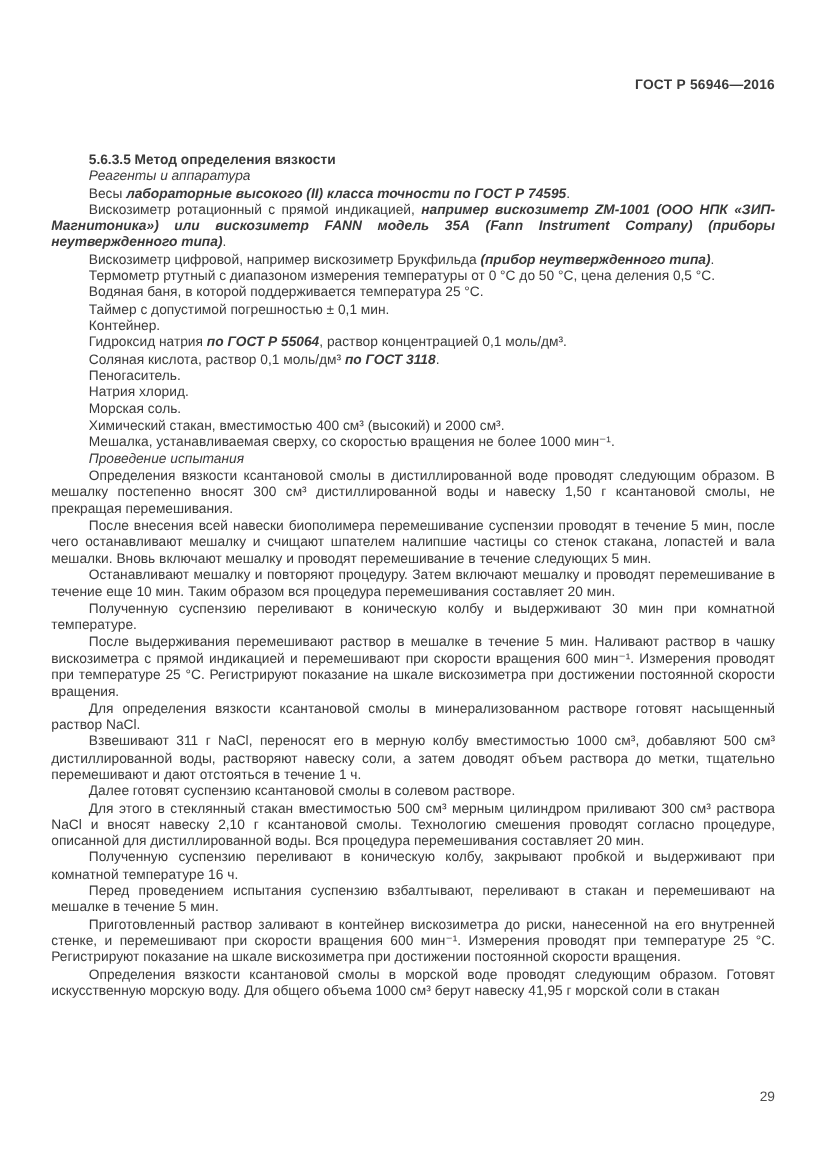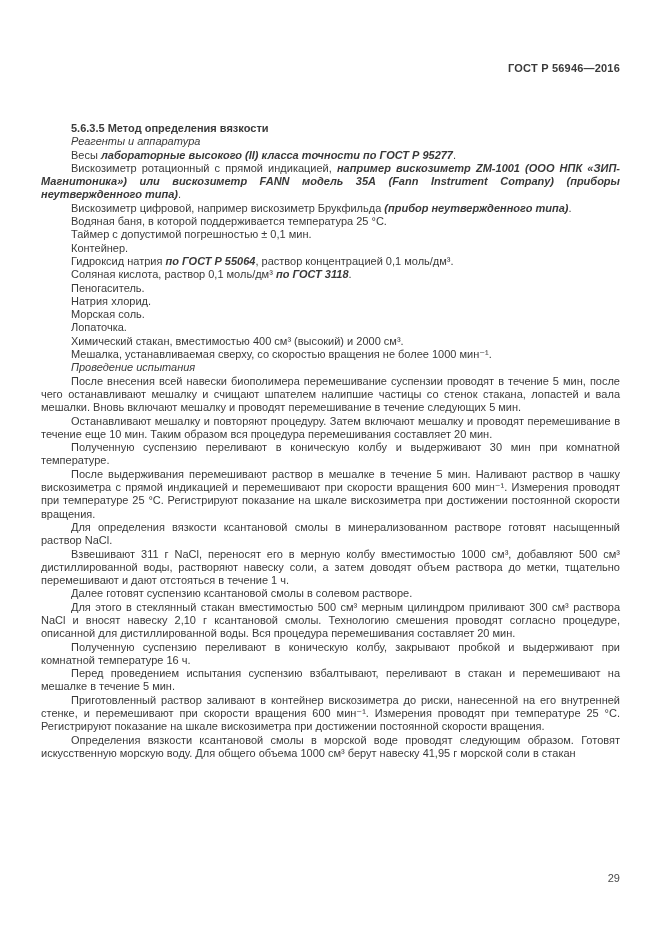--- a/index.html
+++ b/index.html
@@ -63,35 +63,36 @@
 </head>
 <body>
 
 <div class="page">
   <div class="page-header">
     <span>ГОСТ Р 56946—2016</span>
   </div>
   <div class="doc-body">
       <p class="para"><span class="run-bold">5.6.3.5 Метод определения вязкости</span></p>
       <p class="para"><span class="run-italic">Реагенты и аппаратура</span></p>
-      <p class="para"><span class="run-normal">Весы </span><span class="run-bolditalic">лабораторные высокого (II) класса точности по ГОСТ Р 95277</span><span class="run-normal">.</span></p>
+      <p class="para"><span class="run-normal">Весы </span><span class="run-bolditalic">лабораторные высокого (II) класса точности по ГОСТ Р 74595</span><span class="run-normal">.</span></p>
       <p class="para"><span class="run-normal">Вискозиметр ротационный с прямой индикацией, </span><span class="run-bolditalic">например вискозиметр ZM-1001 (ООО НПК «ЗИП-Магнитоника») или вискозиметр FANN модель 35А (Fann Instrument Company) (приборы неутвержденного типа)</span><span class="run-normal">.</span></p>
       <p class="para"><span class="run-normal">Вискозиметр цифровой, например вискозиметр Брукфильда </span><span class="run-bolditalic">(прибор неутвержденного типа)</span><span class="run-normal">.</span></p>
+      <p class="para"><span class="run-normal">Термометр ртутный с диапазоном измерения температуры от 0 °С до 50 °С, цена деления 0,5 °С.</span></p>
       <p class="para"><span class="run-normal">Водяная баня, в которой поддерживается температура 25 °С.</span></p>
       <p class="para"><span class="run-normal">Таймер с допустимой погрешностью ± 0,1 мин.</span></p>
       <p class="para"><span class="run-normal">Контейнер.</span></p>
       <p class="para"><span class="run-normal">Гидроксид натрия </span><span class="run-bolditalic">по ГОСТ Р 55064</span><span class="run-normal">, раствор концентрацией 0,1 моль/дм³.</span></p>
       <p class="para"><span class="run-normal">Соляная кислота, раствор 0,1 моль/дм³ </span><span class="run-bolditalic">по ГОСТ 3118</span><span class="run-normal">.</span></p>
       <p class="para"><span class="run-normal">Пеногаситель.</span></p>
       <p class="para"><span class="run-normal">Натрия хлорид.</span></p>
       <p class="para"><span class="run-normal">Морская соль.</span></p>
-      <p class="para"><span class="run-normal">Лопаточка.</span></p>
       <p class="para"><span class="run-normal">Химический стакан, вместимостью 400 см³ (высокий) и 2000 см³.</span></p>
       <p class="para"><span class="run-normal">Мешалка, устанавливаемая сверху, со скоростью вращения не более 1000 мин⁻¹.</span></p>
       <p class="para"><span class="run-italic">Проведение испытания</span></p>
+      <p class="para"><span class="run-normal">Определения вязкости ксантановой смолы в дистиллированной воде проводят следующим об­разом. В мешалку постепенно вносят 300 см³ дистиллированной воды и навеску 1,50 г ксантановой смолы, не прекращая перемешивания.</span></p>
       <p class="para"><span class="run-normal">После внесения всей навески биополимера перемешивание суспензии проводят в течение 5 мин, после чего останавливают мешалку и счищают шпателем налипшие частицы со стенок стакана, ло­пастей и вала мешалки. Вновь включают мешалку и проводят перемешивание в течение следующих 5 мин.</span></p>
       <p class="para"><span class="run-normal">Останавливают мешалку и повторяют процедуру. Затем включают мешалку и проводят переме­шивание в течение еще 10 мин. Таким образом вся процедура перемешивания составляет 20 мин.</span></p>
       <p class="para"><span class="run-normal">Полученную суспензию переливают в коническую колбу и выдерживают 30 мин при комнатной температуре.</span></p>
       <p class="para"><span class="run-normal">После выдерживания перемешивают раствор в мешалке в течение 5 мин. Наливают раствор в чашку вискозиметра с прямой индикацией и перемешивают при скорости вращения 600 мин⁻¹. Измере­ния проводят при температуре 25 °С. Регистрируют показание на шкале вискозиметра при достижении постоянной скорости вращения.</span></p>
       <p class="para"><span class="run-normal">Для определения вязкости ксантановой смолы в минерализованном растворе готовят насыщен­ный раствор NaCl.</span></p>
       <p class="para"><span class="run-normal">Взвешивают 311 г NaCl, переносят его в мерную колбу вместимостью 1000 см³, добавляют 500 см³ дистиллированной воды, растворяют навеску соли, а затем доводят объем раствора до метки, тщатель­но перемешивают и дают отстояться в течение 1 ч.</span></p>
       <p class="para"><span class="run-normal">Далее готовят суспензию ксантановой смолы в солевом растворе.</span></p>
       <p class="para"><span class="run-normal">Для этого в стеклянный стакан вместимостью 500 см³ мерным цилиндром приливают 300 см³ раствора NaCl и вносят навеску 2,10 г ксантановой смолы. Технологию смешения проводят согласно процедуре, описанной для дистиллированной воды. Вся процедура перемешивания составляет 20 мин.</span></p>
       <p class="para"><span class="run-normal">Полученную суспензию переливают в коническую колбу, закрывают пробкой и выдерживают при комнатной температуре 16 ч.</span></p>
       <p class="para"><span class="run-normal">Перед проведением испытания суспензию взбалтывают, переливают в стакан и перемешивают на мешалке в течение 5 мин.</span></p>

